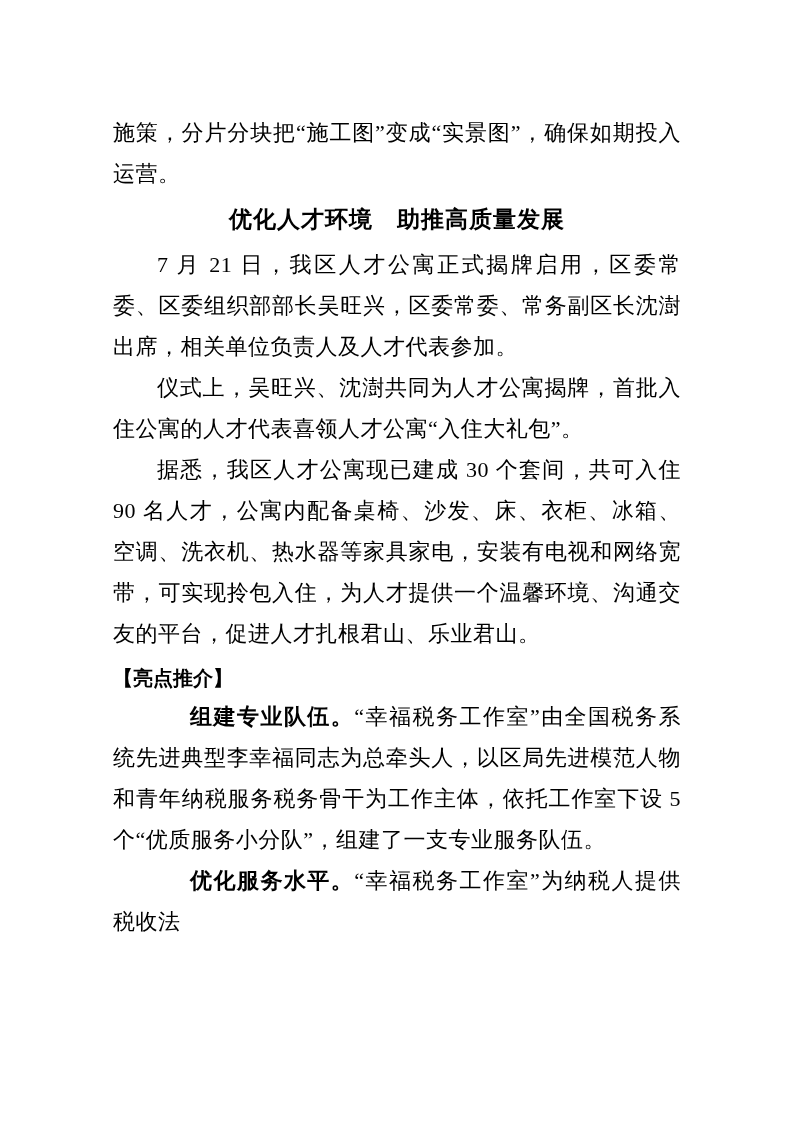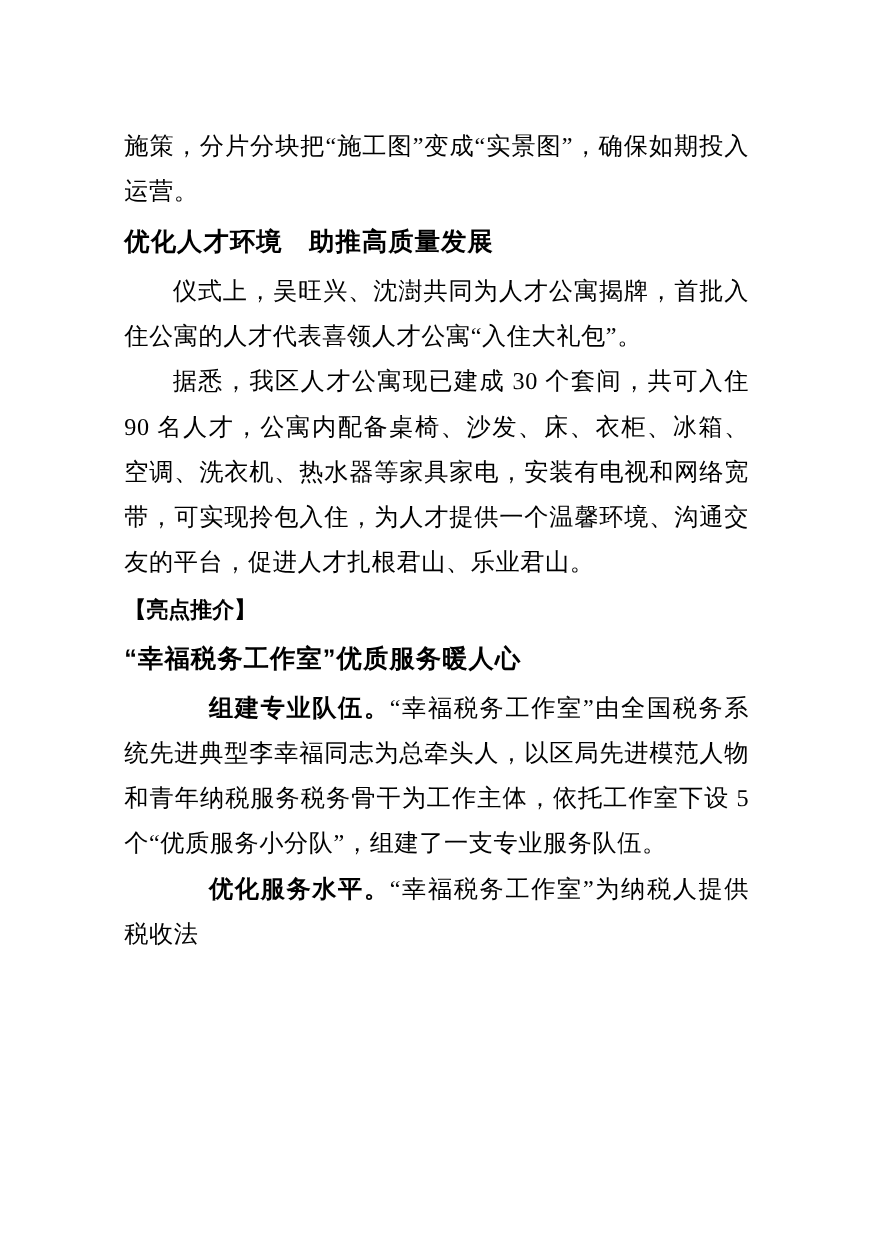--- a/index.html
+++ b/index.html
@@ -29,21 +29,21 @@
   p.body.noindent { text-indent: 0; }
   .lead {
     font-family: "Liberation Sans", "DejaVu Sans", sans-serif;
     font-weight: 700;
     margin-left: 33px;
   }
   h2.section-heading {
     font-family: "Liberation Sans", "DejaVu Sans", sans-serif;
     font-weight: 700;
     font-size: 23px;
-    text-align: left;
+    text-align: center;
     line-height: 50px;
     margin: 0;
     letter-spacing: 1px;
   }
   .highlight-label {
     font-family: "Liberation Sans", "DejaVu Sans", sans-serif;
     font-weight: 700;
     font-size: 20px;
     line-height: 36px;
     margin: 6px 0 0 0;
@@ -65,28 +65,28 @@
 </head>
 <body>
 
 <div class="page">
   <div class="content">
 
     <p class="body noindent">施策，分片分块把“施工图”变成“实景图”，确保如期投入运营。</p>
 
     <h2 class="section-heading">优化人才环境　助推高质量发展</h2>
 
+    <p class="body">7 月 21 日，我区人才公寓正式揭牌启用，区委常委、区委组织部部长吴旺兴，区委常委、常务副区长沈澍出席，相关单位负责人及人才代表参加。</p>
 
     <p class="body">仪式上，吴旺兴、沈澍共同为人才公寓揭牌，首批入住公寓的人才代表喜领人才公寓“入住大礼包”。</p>
 
     <p class="body">据悉，我区人才公寓现已建成 30 个套间，共可入住 90 名人才，公寓内配备桌椅、沙发、床、衣柜、冰箱、空调、洗衣机、热水器等家具家电，安装有电视和网络宽带，可实现拎包入住，为人才提供一个温馨环境、沟通交友的平台，促进人才扎根君山、乐业君山。</p>
 
     <p class="highlight-label">【亮点推介】</p>
 
-    <h2 class="section-heading heading2-spacing">“幸福税务工作室”优质服务暖人心</h2>
 
 
     <p class="body"><span class="lead">组建专业队伍。</span><span>“幸福税务工作室”由全国税务系统先进典型李幸福同志为总牵头人，以区局先进模范人物和青年纳税服务税务骨干为工作主体，依托工作室下设 5 个“优质服务小分队”，组建了一支专业服务队伍。</span></p>
 
     <p class="body"><span class="lead">优化服务水平。</span><span>“幸福税务工作室”为纳税人提供税收法</span></p>
 
   </div>
 
   <div class="footer">
     <span class="dash">—</span>

